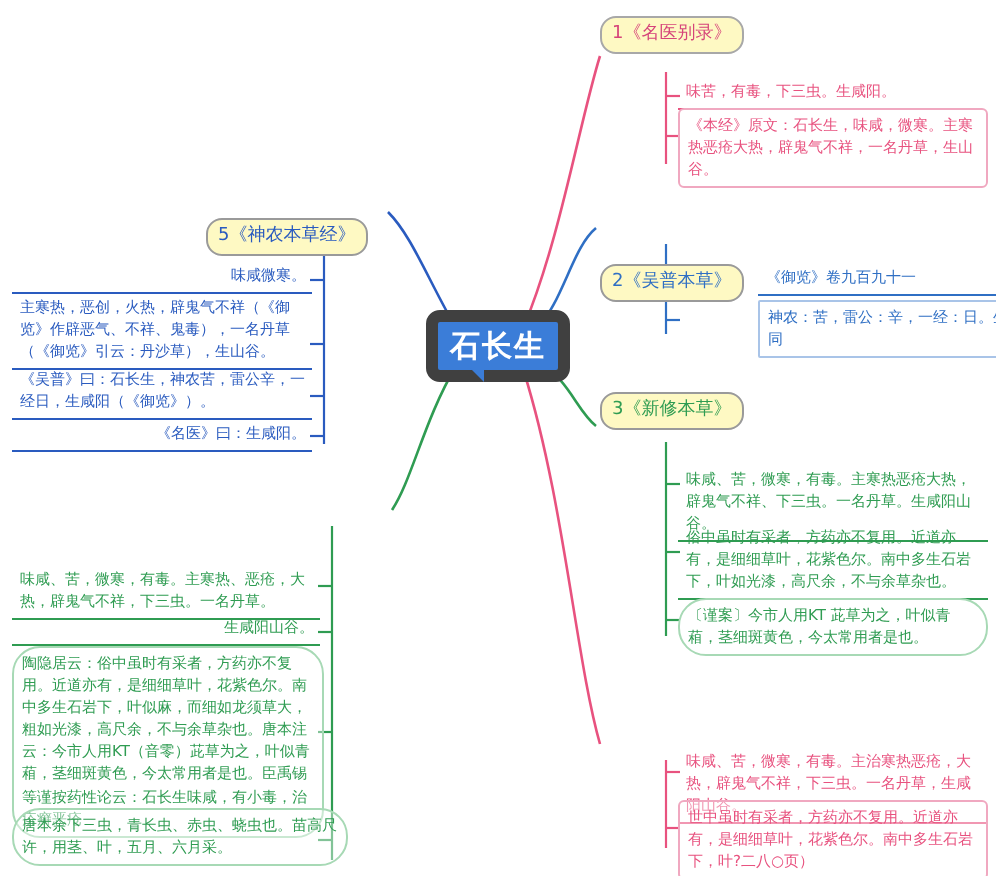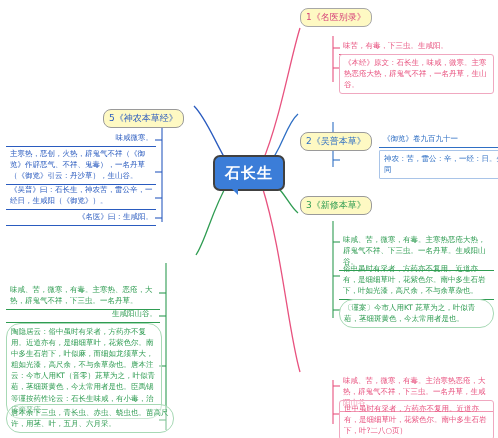--- a/index.html
+++ b/index.html
@@ -15,21 +15,21 @@
     border-radius:8px;border:1px solid #9a9a9a;
     background:#fef9c3;
     font-size:9px;line-height:1.25;
     text-align:center;
     padding:3px 5px;
     white-space:nowrap;
     z-index:5;
   }
   .central{
     position:absolute;box-sizing:border-box;
-    background:#3b7dd8;border:2px solid #404040;border-radius:7px;
+    background:#3b7dd8;border:6px solid #404040;border-radius:7px;
     color:#ffffff;font-size:15px;font-weight:bold;
     display:flex;align-items:center;justify-content:center;
     letter-spacing:1px;
     z-index:6;
   }
   .central:after{
     content:"";position:absolute;left:16px;bottom:-6px;
     width:0;height:0;border-left:7px solid transparent;
     border-right:0 solid transparent;border-top:7px solid #3b7dd8;
   }

